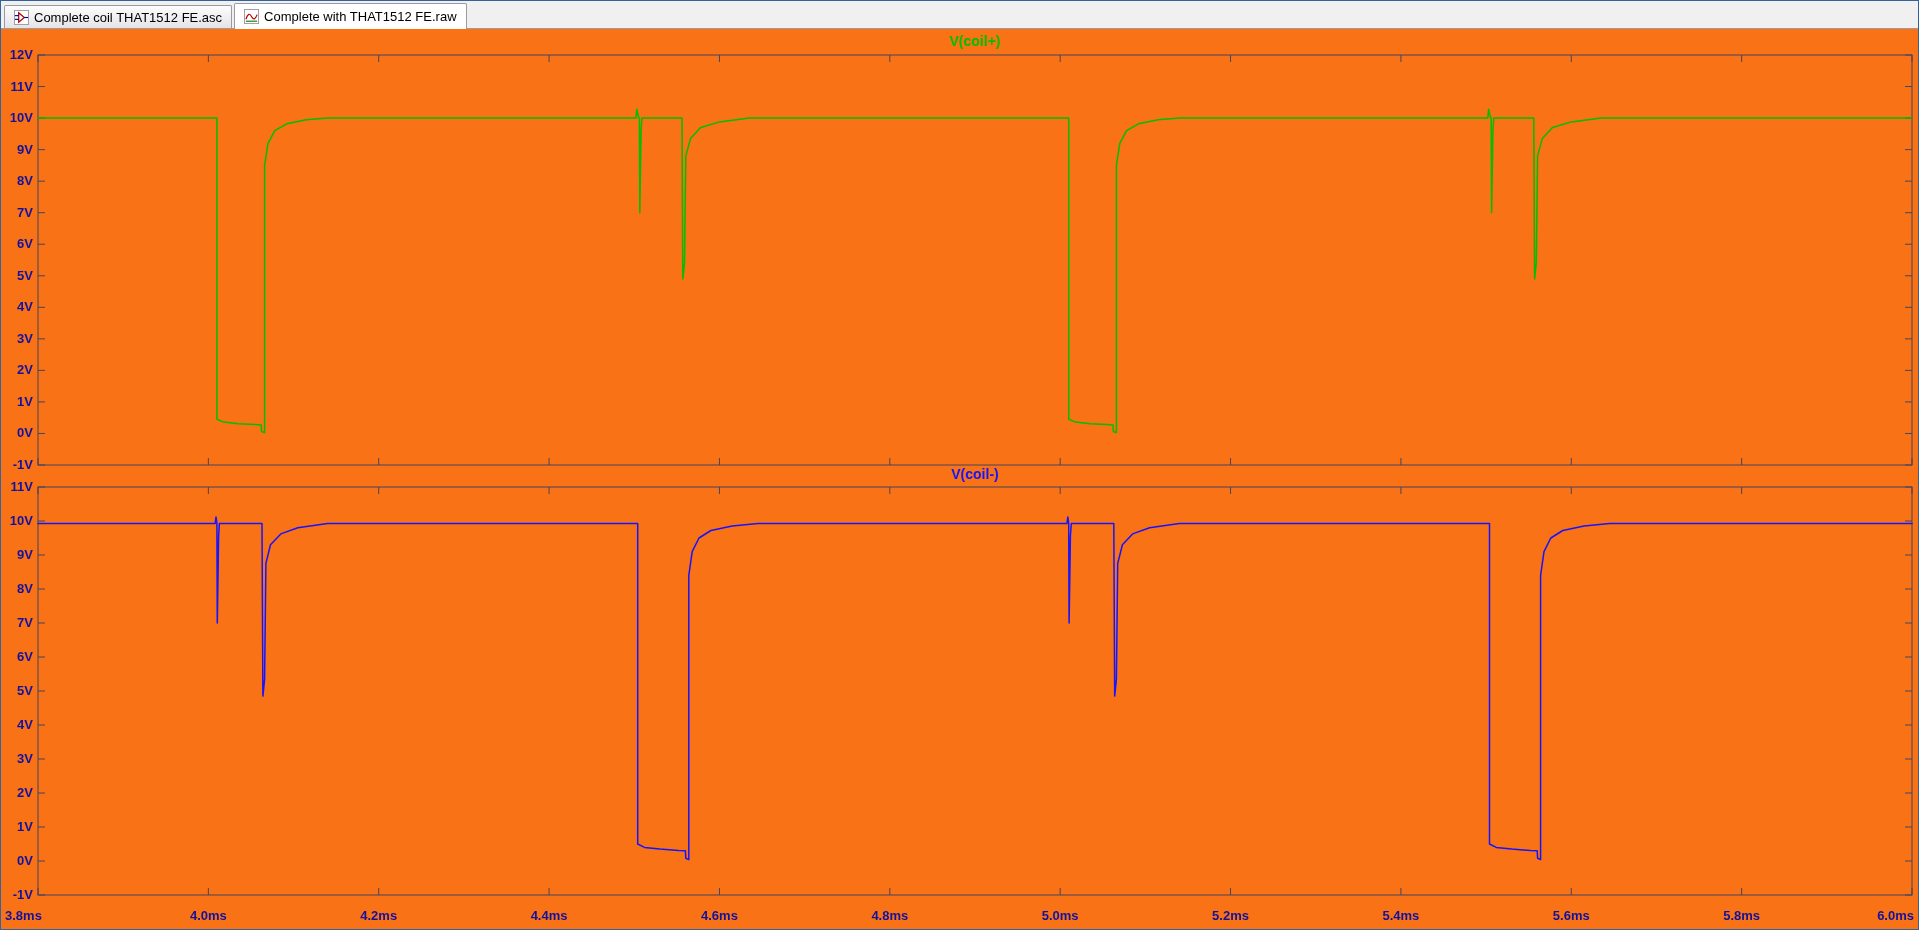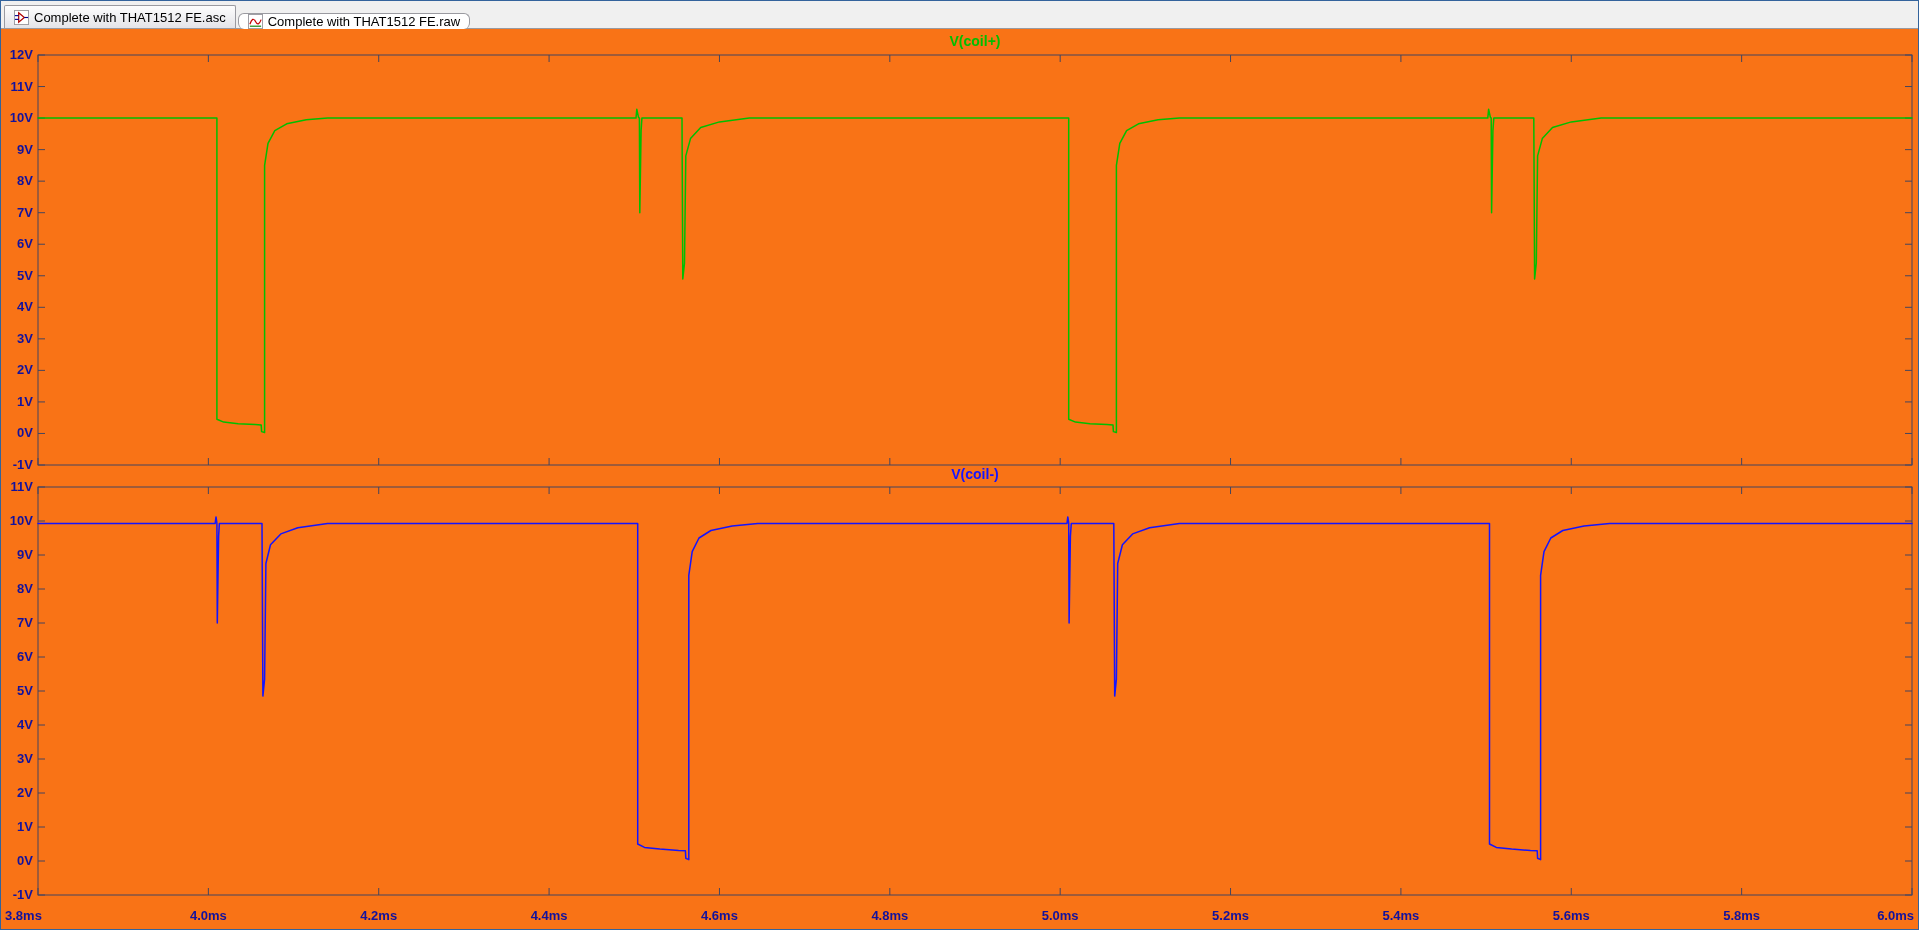--- a/index.html
+++ b/index.html
@@ -22,24 +22,23 @@
     display:flex; align-items:center; gap:5px;
     height:23px; padding:0 9px;
     background:linear-gradient(#fdfdfd,#e4e4e8);
     border:1px solid #9a9aa0; border-bottom:none;
     border-radius:2px 2px 0 0;
     font-size:13px; color:#000;
     white-space:nowrap; cursor:default;
   }
   .tab.active {
     background:#ffffff;
-    height:16px;
+    height:26px;
     position:relative; z-index:2;
     margin-bottom:-1px;
-    border-radius:6px;
   }
   .tab-icon { display:flex; align-items:center; }
   .plot-area { flex:1; background:#f97316; position:relative; }
   #plot-svg { display:block; width:100%; height:100%; }
   #plot-svg text { font-family:"Liberation Sans", sans-serif; }
 </style>
 </head>
 <body>
 
 <div class="window">
@@ -49,21 +48,21 @@
     <div class="tab">
       <span class="tab-icon">
         <svg width="15" height="15" viewBox="0 0 16 16">
           <rect x="0.5" y="0.5" width="15" height="15" fill="#ffffff" stroke="#9a9aa0"></rect>
           <path d="M5 3 L11 8 L5 13 Z" fill="none" stroke="#b00000" stroke-width="1.3"></path>
           <line x1="1" y1="6" x2="5" y2="6" stroke="#00008b" stroke-width="1.2"></line>
           <line x1="1" y1="10" x2="5" y2="10" stroke="#00008b" stroke-width="1.2"></line>
           <line x1="11" y1="8" x2="15" y2="8" stroke="#00008b" stroke-width="1.2"></line>
         </svg>
       </span>
-      <span class="tab-label">Complete with THAT1512 FE.asc</span>
+      <span class="tab-label">Complete coil THAT1512 FE.asc</span>
     </div>
 
     <div class="tab active">
       <span class="tab-icon">
         <svg width="15" height="15" viewBox="0 0 16 16">
           <rect x="0.5" y="0.5" width="15" height="15" fill="#ffffff" stroke="#9a9aa0"></rect>
           <path d="M2 11 Q5 2 8 8 T14 6" fill="none" stroke="#c40000" stroke-width="1.3"></path>
           <path d="M2 13 L14 13" fill="none" stroke="#008000" stroke-width="1.2"></path>
         </svg>
       </span>

